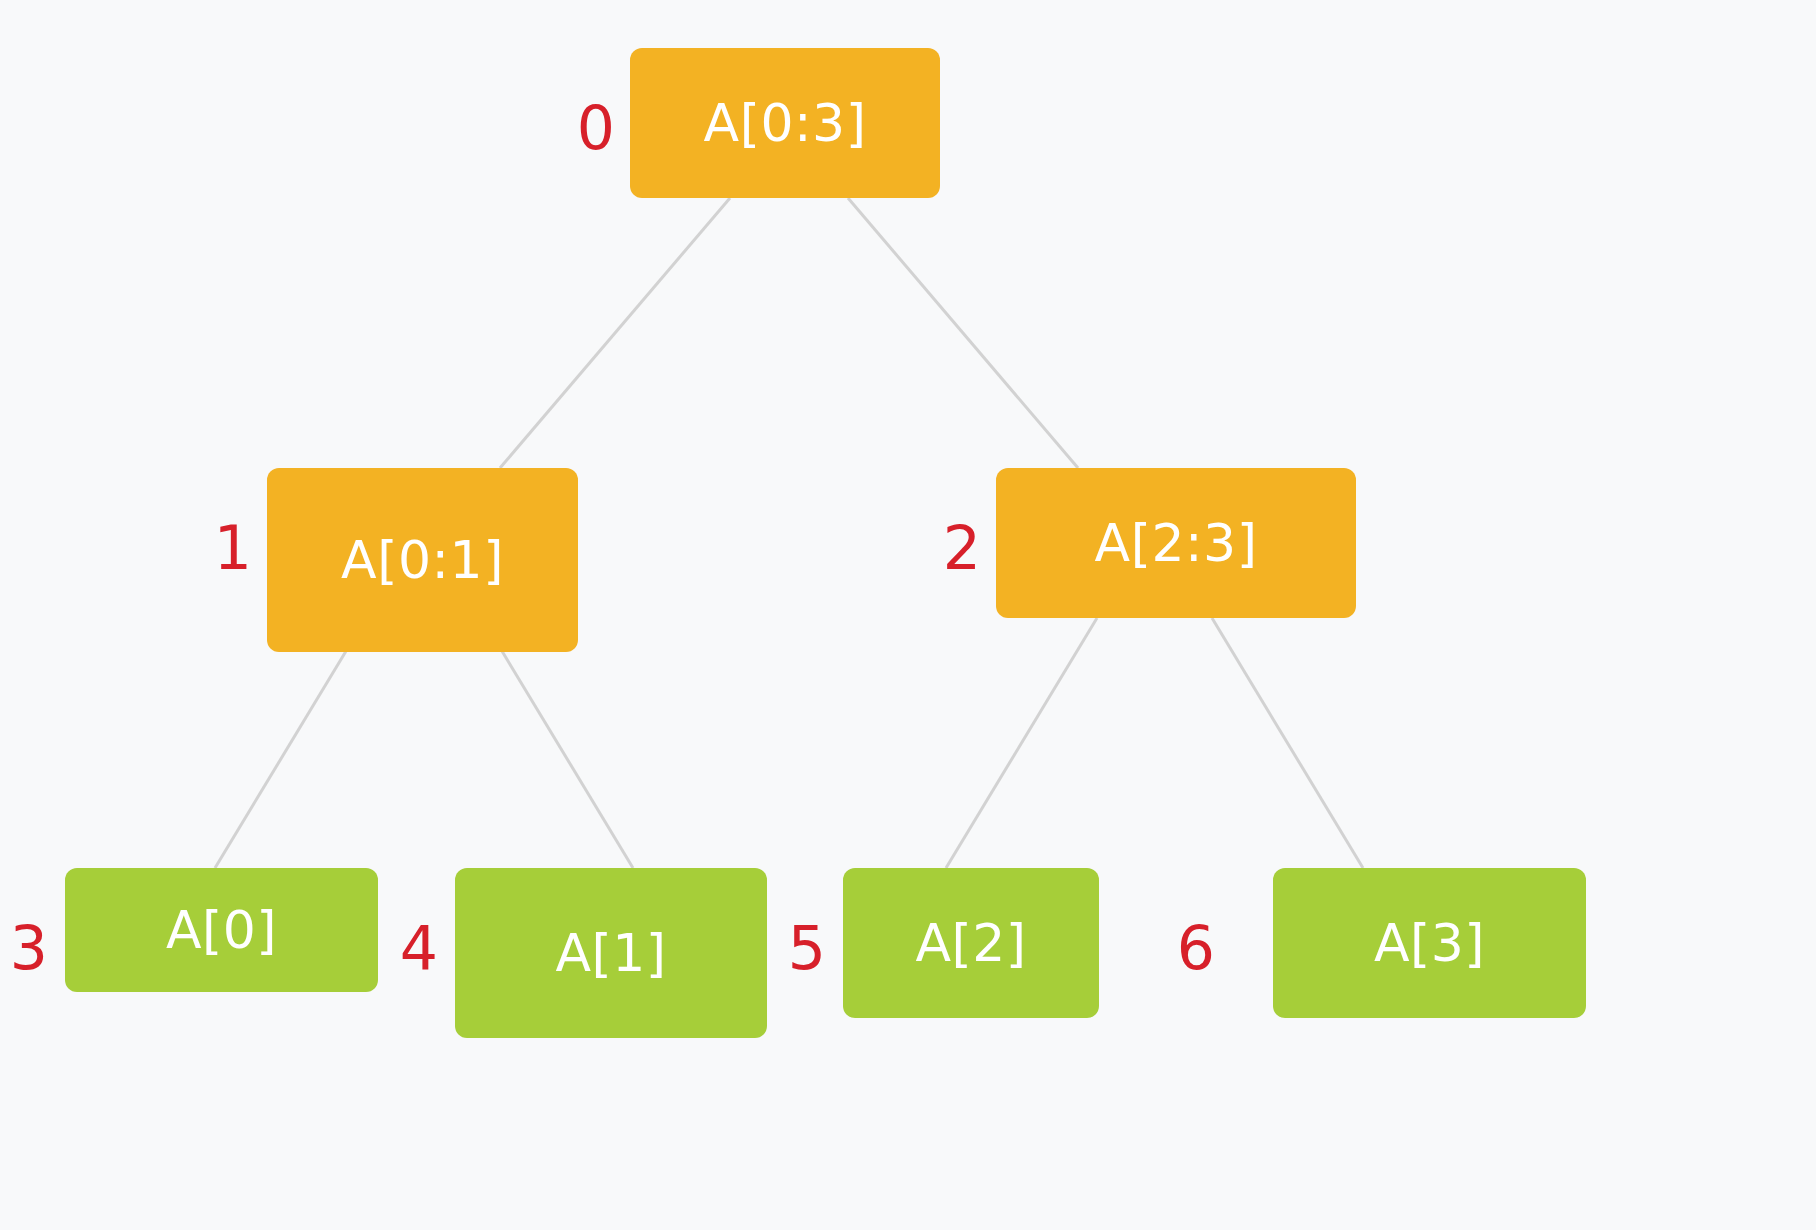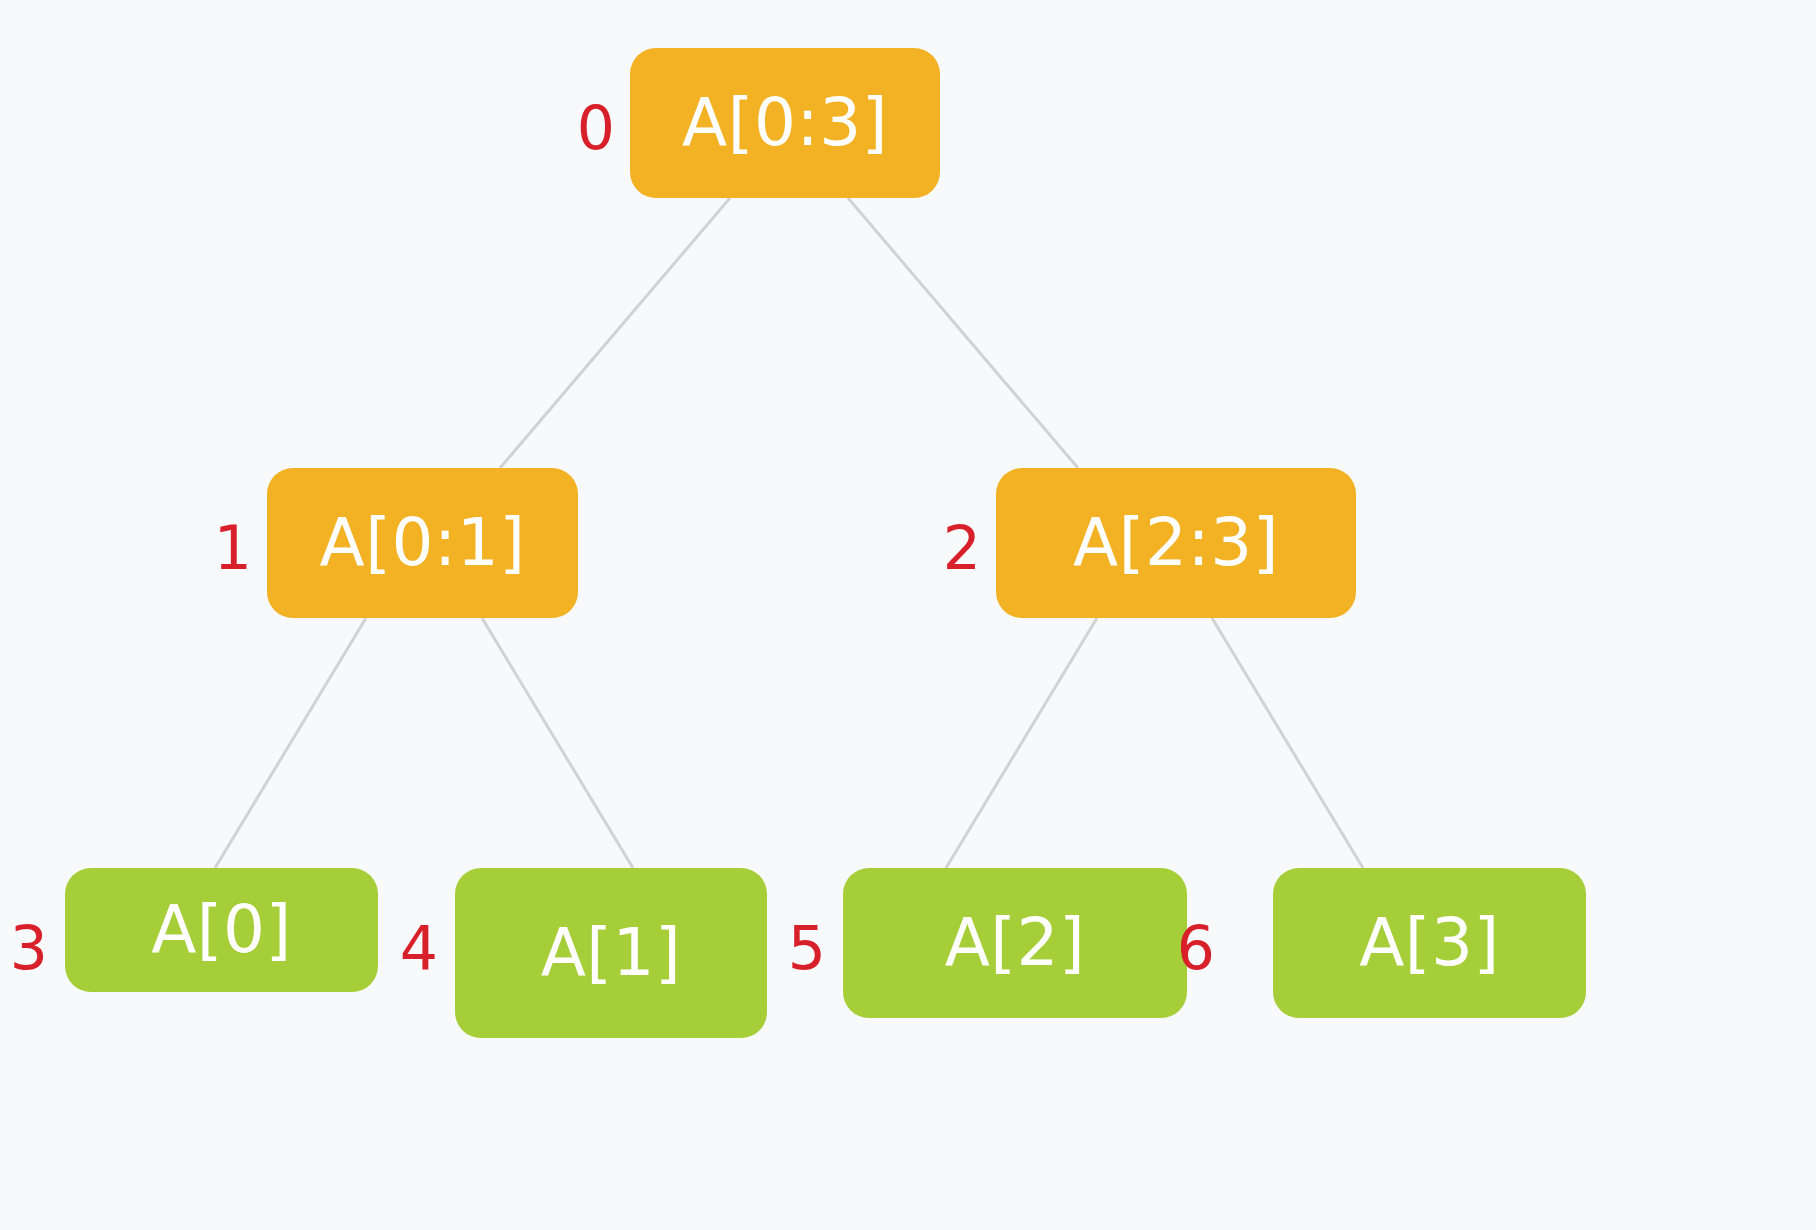--- a/index.html
+++ b/index.html
@@ -26,23 +26,23 @@
     width: 1816px;
     height: 1230px;
     pointer-events: none;
   }
   .node {
     position: absolute;
     box-sizing: border-box;
     display: flex;
     align-items: center;
     justify-content: center;
-    border-radius: 26px;
+    border-radius: 12px;
     color: #ffffff;
-    font-size: 66px;
+    font-size: 52px;
     font-weight: 400;
     letter-spacing: 0.5px;
     line-height: 1;
     white-space: nowrap;
   }
   .node-internal { background: #f3b223; }
   .node-leaf { background: #a6ce39; }
 
   .idx {
     position: absolute;
@@ -61,25 +61,25 @@
   <svg id="edges" viewBox="0 0 1816 1230">
       <line x1="730" y1="198" x2="500" y2="468" stroke="#d2d2d2" stroke-width="3"></line>
       <line x1="848" y1="198" x2="1078" y2="468" stroke="#d2d2d2" stroke-width="3"></line>
       <line x1="366" y1="618" x2="215" y2="868" stroke="#d2d2d2" stroke-width="3"></line>
       <line x1="482" y1="618" x2="633" y2="868" stroke="#d2d2d2" stroke-width="3"></line>
       <line x1="1097" y1="618" x2="946" y2="868" stroke="#d2d2d2" stroke-width="3"></line>
       <line x1="1212" y1="618" x2="1363" y2="868" stroke="#d2d2d2" stroke-width="3"></line>
     </svg>
   <div id="nodes-layer">
       <div class="node node-internal" style="left: 630px; top: 48px; width: 310px; height: 150px;">A[0:3]</div>
-      <div class="node node-internal" style="left: 267px; top: 468px; width: 311px; height: 150px;">A[0:1]</div>
+      <div class="node node-internal" style="left: 267px; top: 468px; width: 311px; height: 184px;">A[0:1]</div>
       <div class="node node-internal" style="left: 996px; top: 468px; width: 360px; height: 150px;">A[2:3]</div>
       <div class="node node-leaf" style="left: 65px; top: 868px; width: 313px; height: 124px;">A[0]</div>
       <div class="node node-leaf" style="left: 455px; top: 868px; width: 312px; height: 170px;">A[1]</div>
-      <div class="node node-leaf" style="left: 843px; top: 868px; width: 344px; height: 150px;">A[2]</div>
+      <div class="node node-leaf" style="left: 843px; top: 868px; width: 256px; height: 150px;">A[2]</div>
       <div class="node node-leaf" style="left: 1232px; top: 868px; width: 313px; height: 150px; margin-left: 41px;">A[3]</div>
     </div>
   <div id="labels-layer">
       <div class="idx" style="left: 555px; top: 98px; width: 60px;">0</div>
       <div class="idx" style="left: 192px; top: 518px; width: 60px;">1</div>
       <div class="idx" style="left: 921px; top: 518px; width: 60px;">2</div>
       <div class="idx" style="left: -12px; top: 918px; width: 60px;">3</div>
       <div class="idx" style="left: 378px; top: 918px; width: 60px;">4</div>
       <div class="idx" style="left: 766px; top: 918px; width: 60px;">5</div>
       <div class="idx" style="left: 1155px; top: 918px; width: 60px;">6</div>

